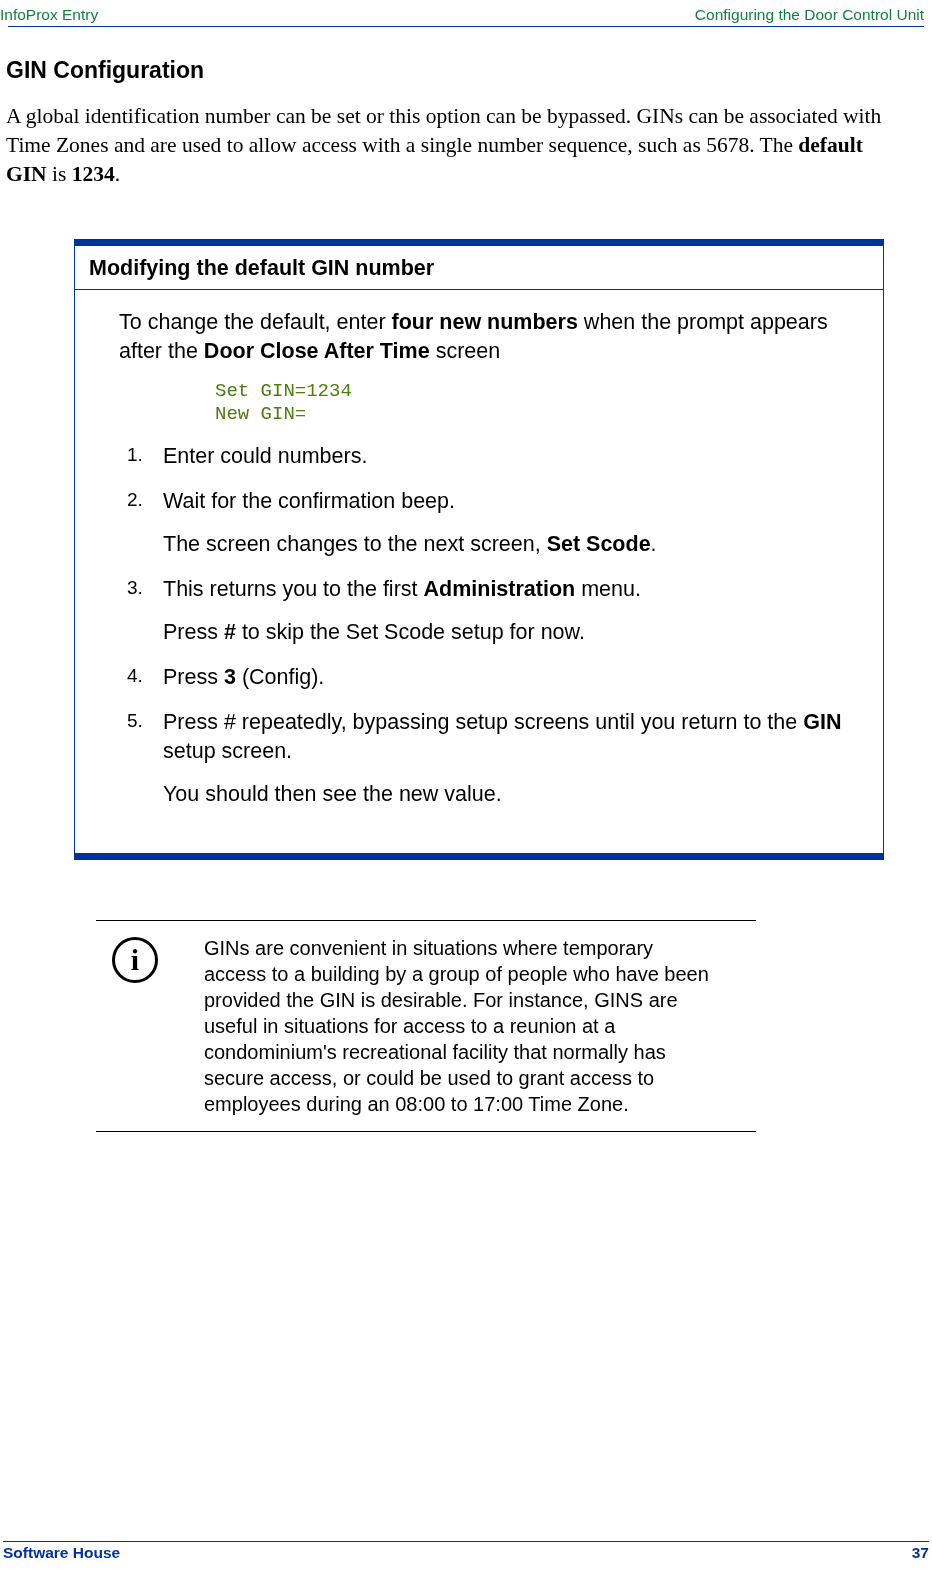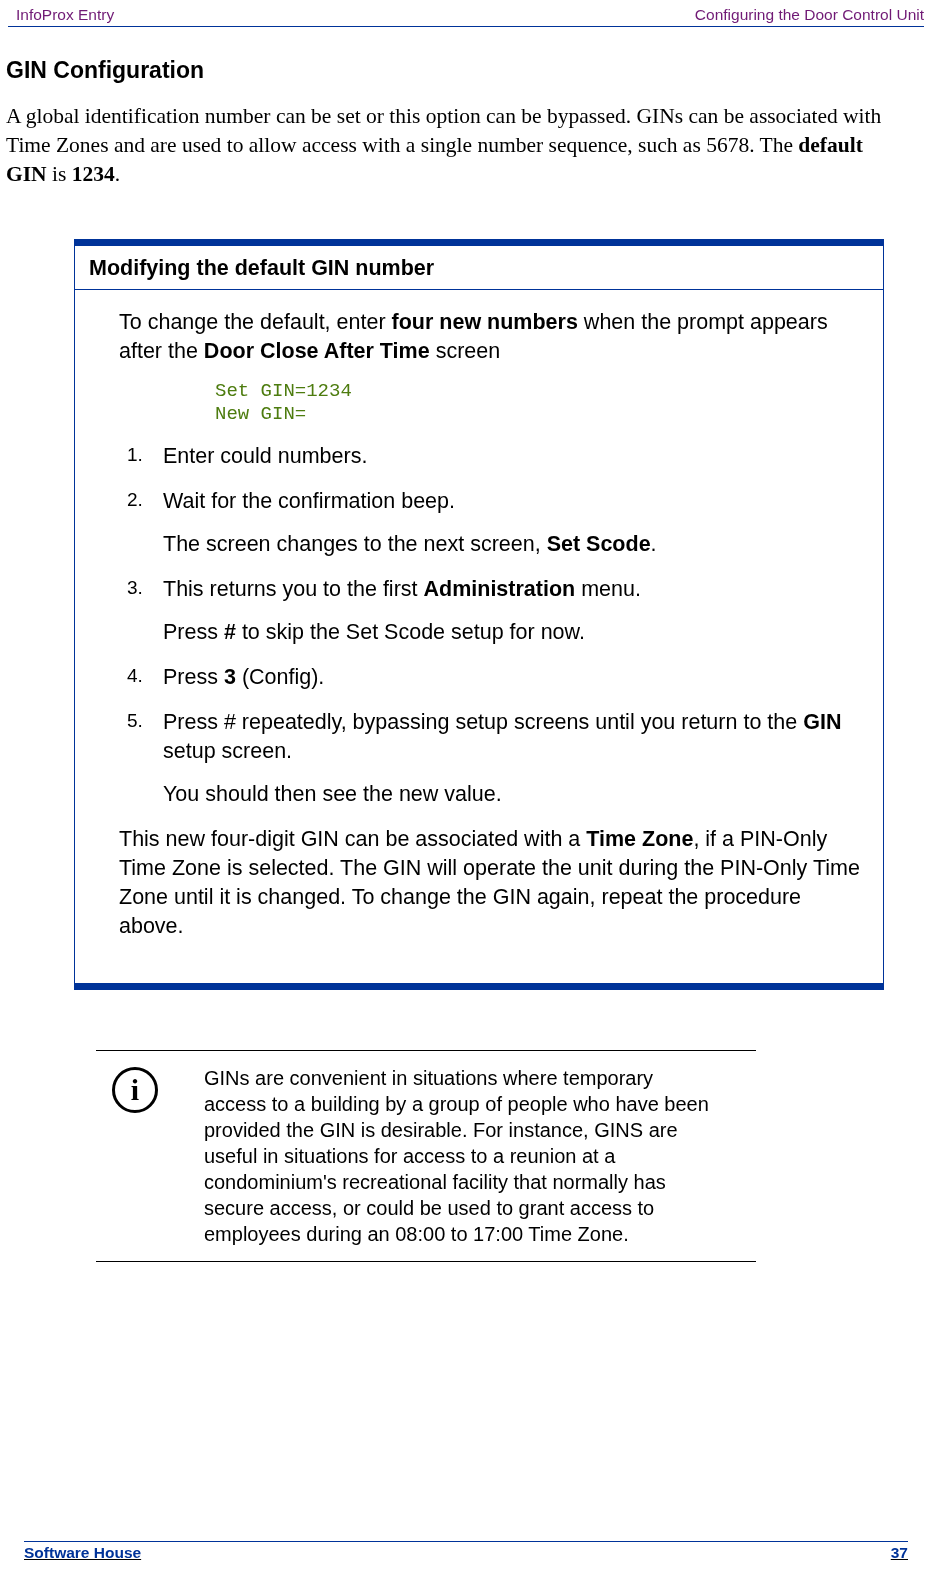--- a/index.html
+++ b/index.html
@@ -9,22 +9,22 @@
     font-family: Arial, Helvetica, sans-serif;
     font-size: 21.5px;
     color: #000;
     background: #fff;
     position: relative;
     padding: 0;
   }
   .header {
     display: flex;
     justify-content: space-between;
-    padding: 6px 8px 2px 16px;
-    color: #701a75;
+    padding: 6px 8px 2px 0;
+    color: #15803d;
     font-size: 15.5px;
   }
   .header-rule {
     border: none;
     border-top: 1.5px solid #003399;
     margin: 0 8px 30px 8px;
   }
   .content { padding: 0 48px 0 6px; }
   .h2 {
     font-weight: bold;
@@ -73,22 +73,21 @@
   .info-icon {
     width: 46px; height: 46px; border: 3.5px solid #000; border-radius: 50%;
     display: flex; align-items: center; justify-content: center;
     font-family: Georgia, serif; font-weight: bold; font-size: 30px;
     margin-left: 8px;
   }
   .info-text { flex: 1; font-size: 20px; line-height: 1.3; padding-right: 30px; }
   .footer {
     position: absolute;
     bottom: 12px; left: 0; right: 0;
-    padding: 0 24px;
-    text-decoration: underline;
+    padding: 0 3px;
   }
   .footer-rule {
     border: none; border-top: 1.5px solid #003399; margin-bottom: 2px;
   }
   .footer-row {
     display: flex; justify-content: space-between;
     color: #003399; font-weight: bold; font-size: 15.5px;
   }
   b { font-weight: bold; }
 </style>
@@ -141,21 +140,20 @@
             </div>
           </li>
           <li>
             <div class="num">5.</div>
             <div class="body">
               <p>Press # repeatedly, bypassing setup screens until you return to the <b>GIN</b> setup screen.</p>
               <p>You should then see the new value.</p>
             </div>
           </li>
         </ol>
-      <p class="closing">This new four-digit GIN can be associated with a <b>Time Zone</b>, if a PIN-Only Time Zone is selected. The GIN will operate the unit during the PIN-Only Time Zone until it is changed. To change the GIN again, repeat the procedure above.</p>
     </div>
   </div>
 
   <div class="info-block">
     <div class="info-icon-wrap">
       <div class="info-icon">i</div>
     </div>
     <div class="info-text">GINs are convenient in situations where temporary access to a building by a group of people who have been provided the GIN is desirable. For instance, GINS are useful in situations for access to a reunion at a condominium's recreational facility that normally has secure access, or could be used to grant access to employees during an 08:00 to 17:00 Time Zone.</div>
   </div>
 </div>

